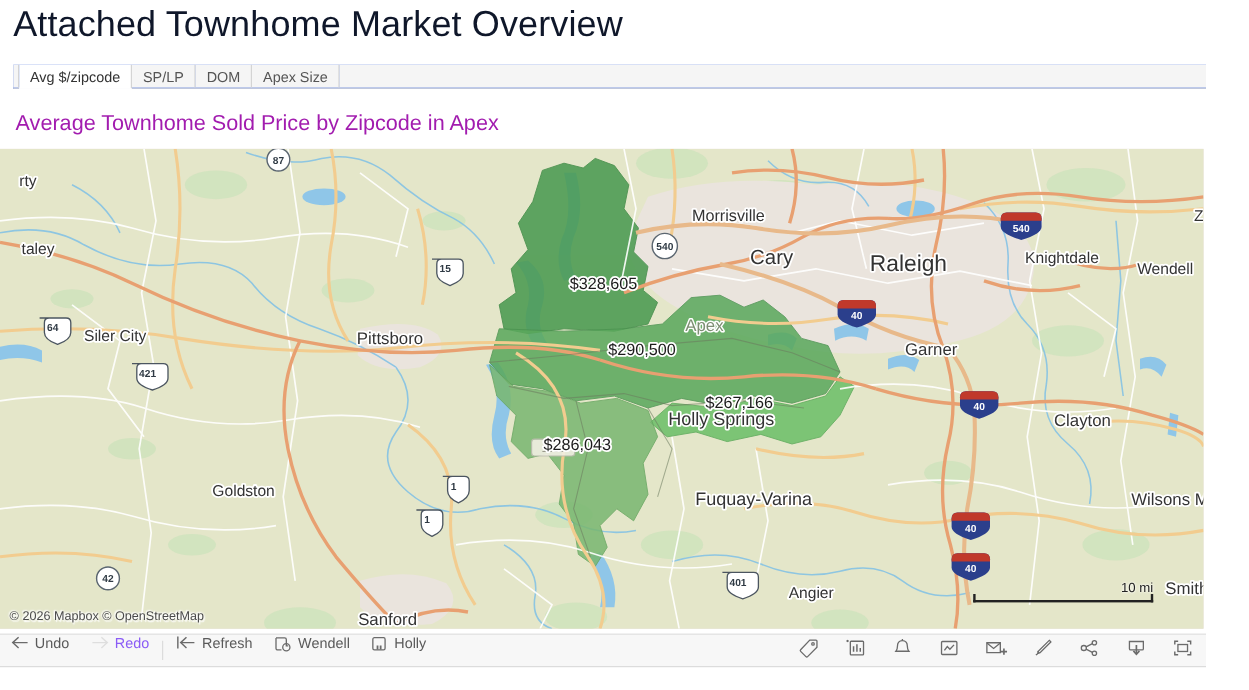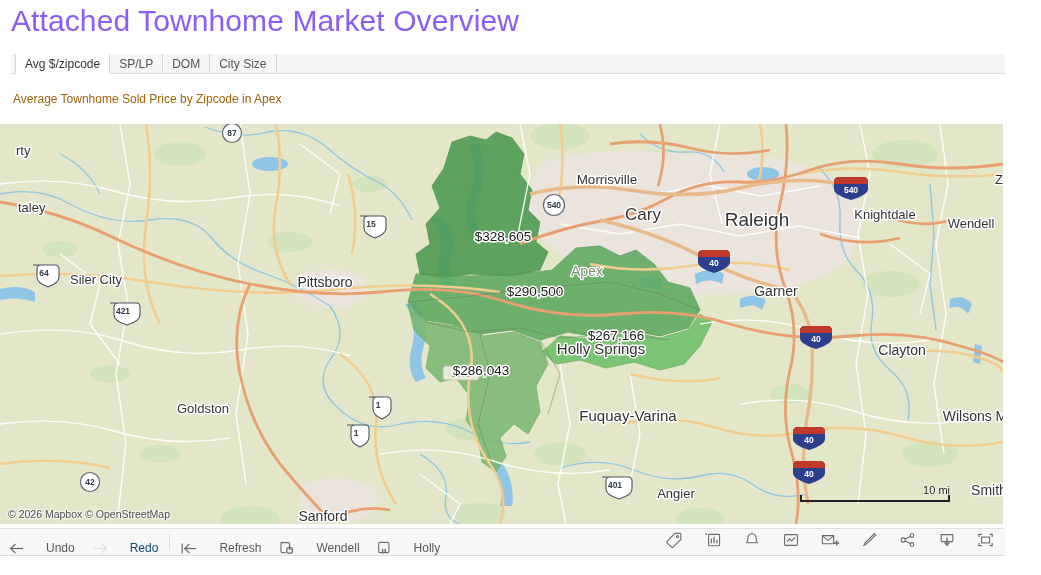--- a/index.html
+++ b/index.html
@@ -14,21 +14,21 @@
     width: 1041px; height: 575px;
     background: #fff;
   }
 
   
   .dash-title {
     position: absolute;
     left: 11px; top: 4px;
     font-size: 30px;
     font-weight: 400;
-    color: #8b5cf6;
+    color: #0f172a;
     letter-spacing: .1px;
     white-space: nowrap;
   }
 
   
   .tabstrip {
     position: absolute;
     left: 11px; top: 54px;
     width: 994px; height: 20px;
     display: flex;
@@ -62,22 +62,22 @@
   }
   .tab-filler {
     flex: 1;
     background: #f5f5f5;
   }
 
   
   .sheet-title {
     position: absolute;
     left: 13px; top: 92px;
-    font-size: 12px;
-    color: #a16207;
+    font-size: 18px;
+    color: #a21caf;
     font-weight: 400;
     white-space: nowrap;
   }
 
   
   .map-wrap {
     position: absolute;
     left: 0px; top: 124px;
     width: 1003px; height: 400px;
     overflow: hidden;
@@ -88,21 +88,21 @@
   .map-attrib {
     position: absolute;
     left: 8px; bottom: 4px;
     font-size: 10.5px;
     color: #4a4a4a;
     text-shadow: 0 0 2px #fff, 0 0 3px #fff, 1px 1px 1px #fff, -1px -1px 1px #fff;
     white-space: nowrap;
   }
   .scalebar {
     position: absolute;
-    right: 53px; bottom: 22px;
+    right: 42px; bottom: 22px;
     width: 150px;
   }
   .scalebar .bar {
     height: 5px;
     border-left: 2px solid #222;
     border-bottom: 2px solid #222;
     border-right: 2px solid #222;
   }
   .scalebar .lbl {
     position: absolute;
@@ -119,30 +119,30 @@
     width: 1005px; height: 28px;
     background: #f7f7f7;
     border-top: 1px solid #e0e0e0;
     border-bottom: 1px solid #dcdcdc;
     display: flex;
     align-items: center;
     box-sizing: border-box;
   }
   .tb-item {
     display: flex;
-    align-items: flex-end;
-    gap: 22px;
+    align-items: flex-start;
+    gap: 5px;
     padding: 0 9px;
     height: 26px;
     font-size: 12px;
     color: #5a5a5a;
     cursor: pointer;
     white-space: nowrap;
   }
-  .tb-item.disabled { color: #0c4a6e; cursor: default; }
+  .tb-item.disabled { color: #8b5cf6; cursor: default; }
   .tb-item.disabled svg { opacity: .45; }
   .tb-item svg { display: block; }
   .tb-spacer { flex: 1; }
   .tb-icon-only {
     display: flex; align-items: center; justify-content: center;
     width: 39px; height: 26px; cursor: pointer;
   }
   .tb-sep { width: 1px; height: 16px; background: #dcdcdc; margin: 0 2px; }
 </style>
 </head>
@@ -150,21 +150,21 @@
 
 <div id="app">
 
   <div class="dash-title">Attached Townhome Market Overview</div>
 
   <div class="tabstrip">
     <div class="tab-edge"></div>
     <div class="tab active">Avg $/zipcode</div>
     <div class="tab">SP/LP</div>
     <div class="tab">DOM</div>
-    <div class="tab">City Size</div>
+    <div class="tab">Apex Size</div>
     <div class="tab-filler"></div>
   </div>
 
   <div class="sheet-title">Average Townhome Sold Price by Zipcode in Apex</div>
 
   <div class="map-wrap">
     <svg class="map-svg" width="1003" height="400" viewBox="0 0 1003 400" xmlns="http://www.w3.org/2000/svg">
       <defs>
         <style>
           .lbl-city { font-family: "Liberation Sans", sans-serif; fill:#333; paint-order: stroke; stroke:#ffffff; stroke-width:3px; stroke-linejoin:round; text-anchor:middle; }

